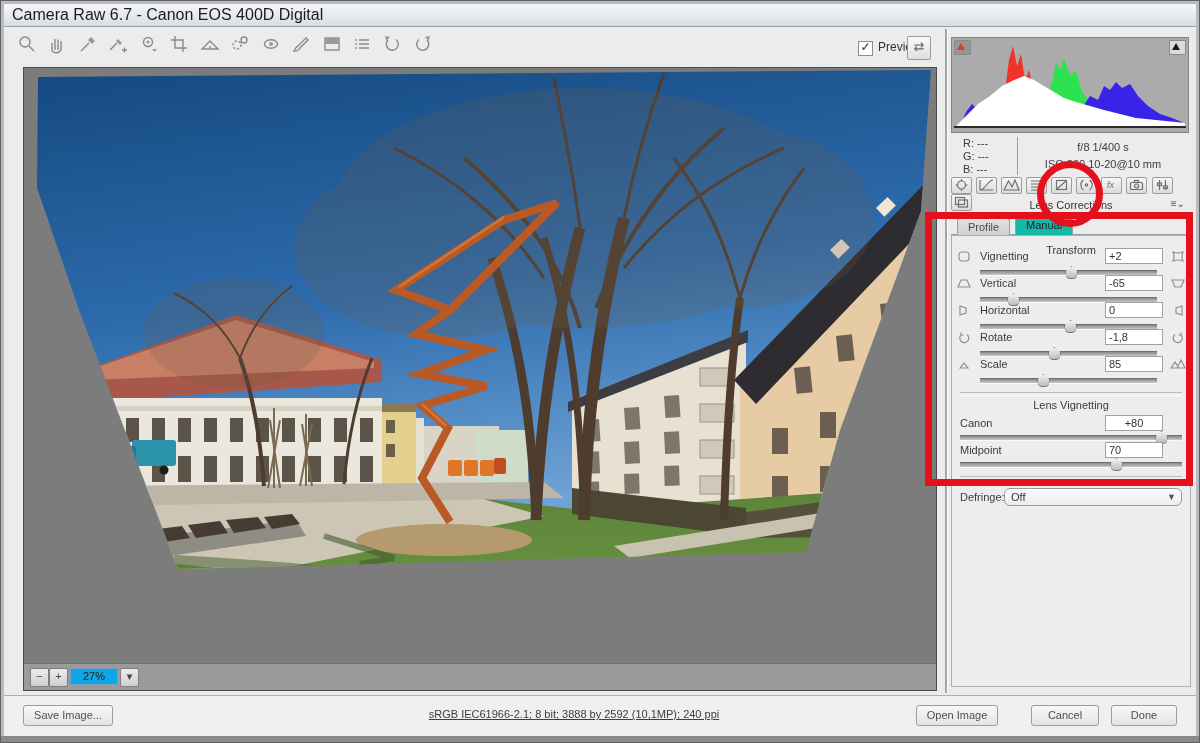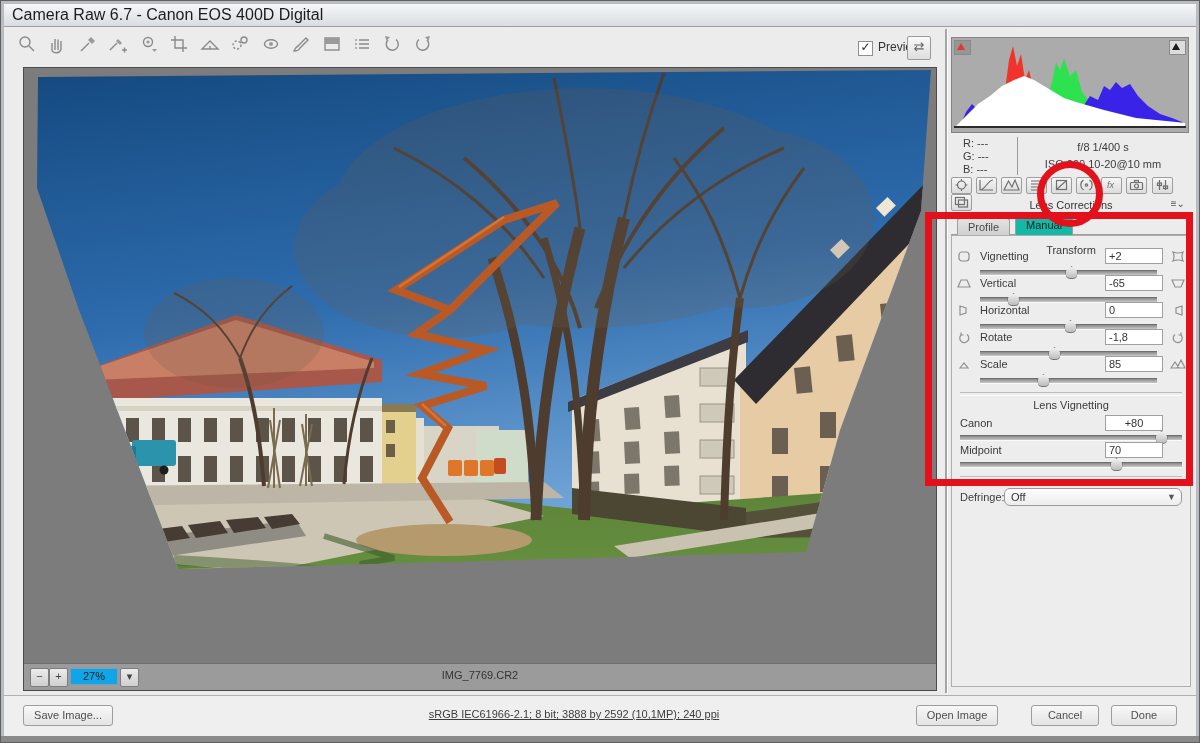--- a/index.html
+++ b/index.html
@@ -337,21 +337,20 @@
               <path d="M398 336 L422 358"></path>
           </g>
         </svg>
       </div>
     </div>
     <div id="canvasstrip">
       <div class="zbtn" style="left:6px">−</div>
       <div class="zbtn" style="left:25px">+</div>
       <div id="zoomfield">27%</div>
       <div class="zbtn" id="zoomdd">▾</div>
-      <div id="filename">IMG_7769.CR2</div>
     </div>
   </div>
 
   <div id="rpanel">
     <div id="histo">
       <svg width="236" height="94" viewBox="0 0 236 94">
         <g stroke="none">
           <path fill="#d13fd1" d="M12 88 L20 72 L28 66 L34 74 L42 70 L50 78 L58 84 L58 88 Z"></path>
           <path fill="#f0332b" d="M44 88 L52 60 L57 22 L61 8 L65 28 L69 16 L73 42 L77 32 L83 58 L89 72 L96 80 L100 88 Z"></path>
           <path fill="#f5f02e" d="M62 88 L72 56 L80 46 L86 54 L92 48 L98 60 L106 70 L114 78 L118 88 Z"></path>

